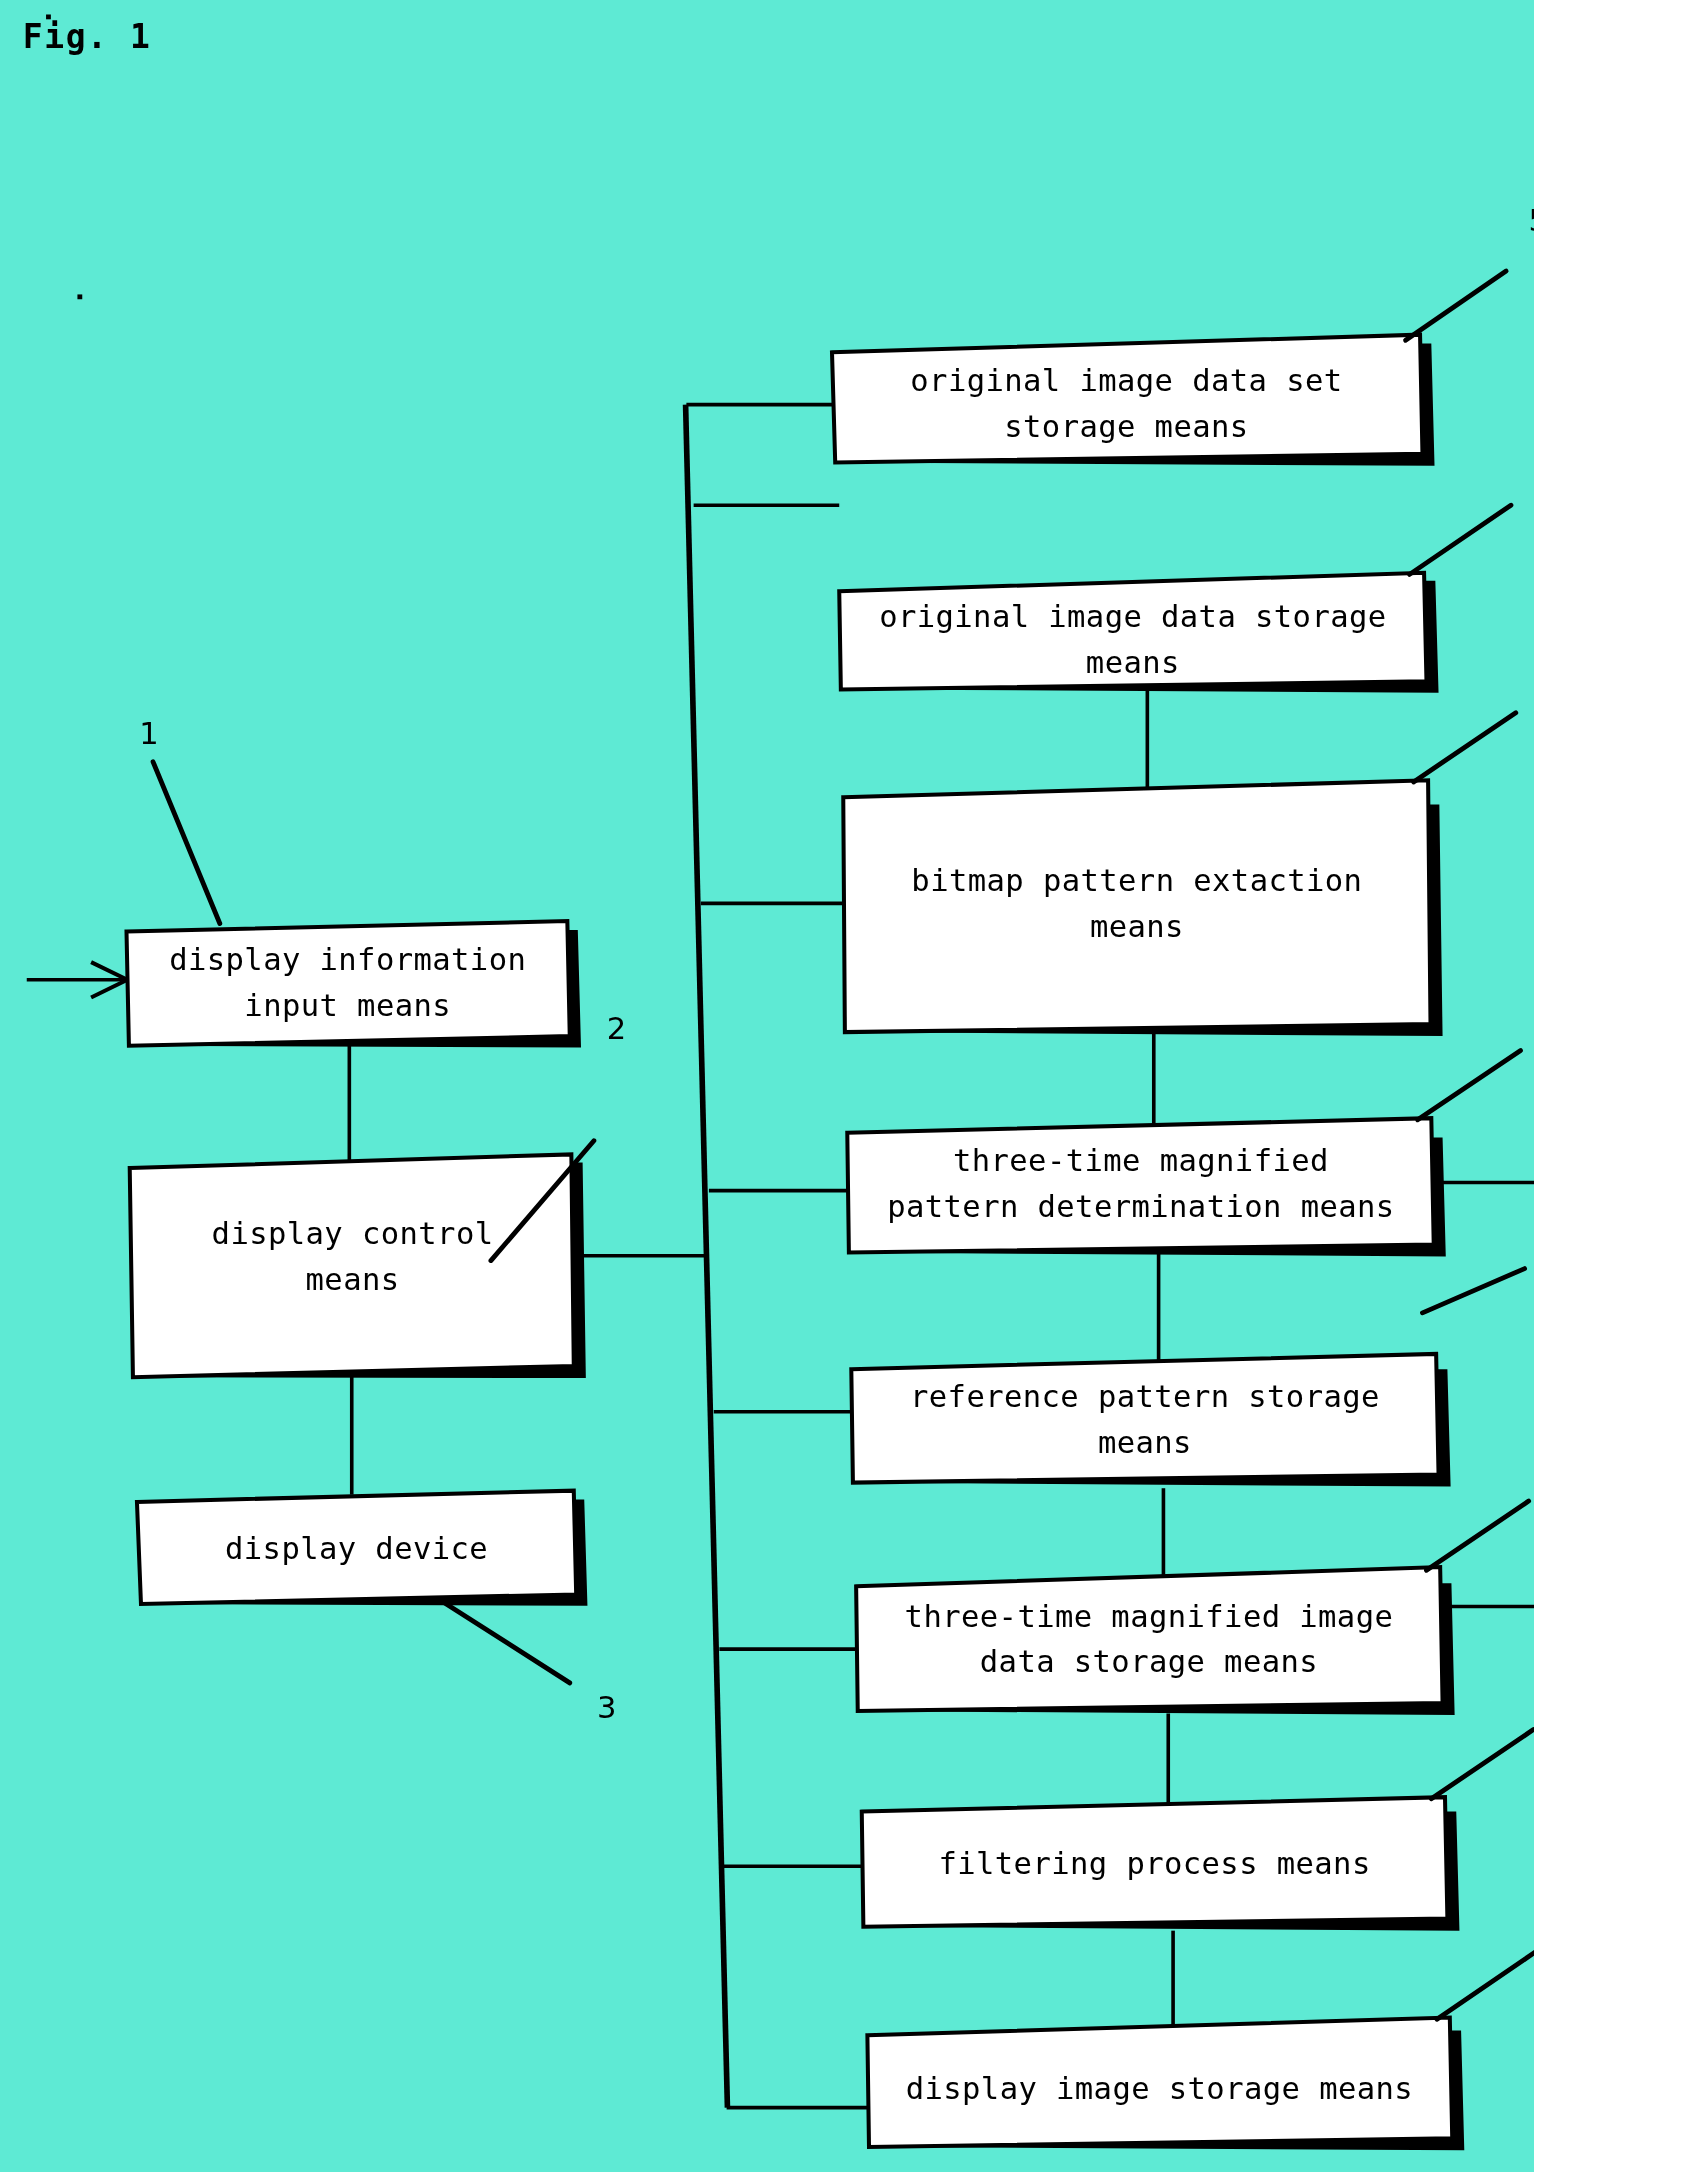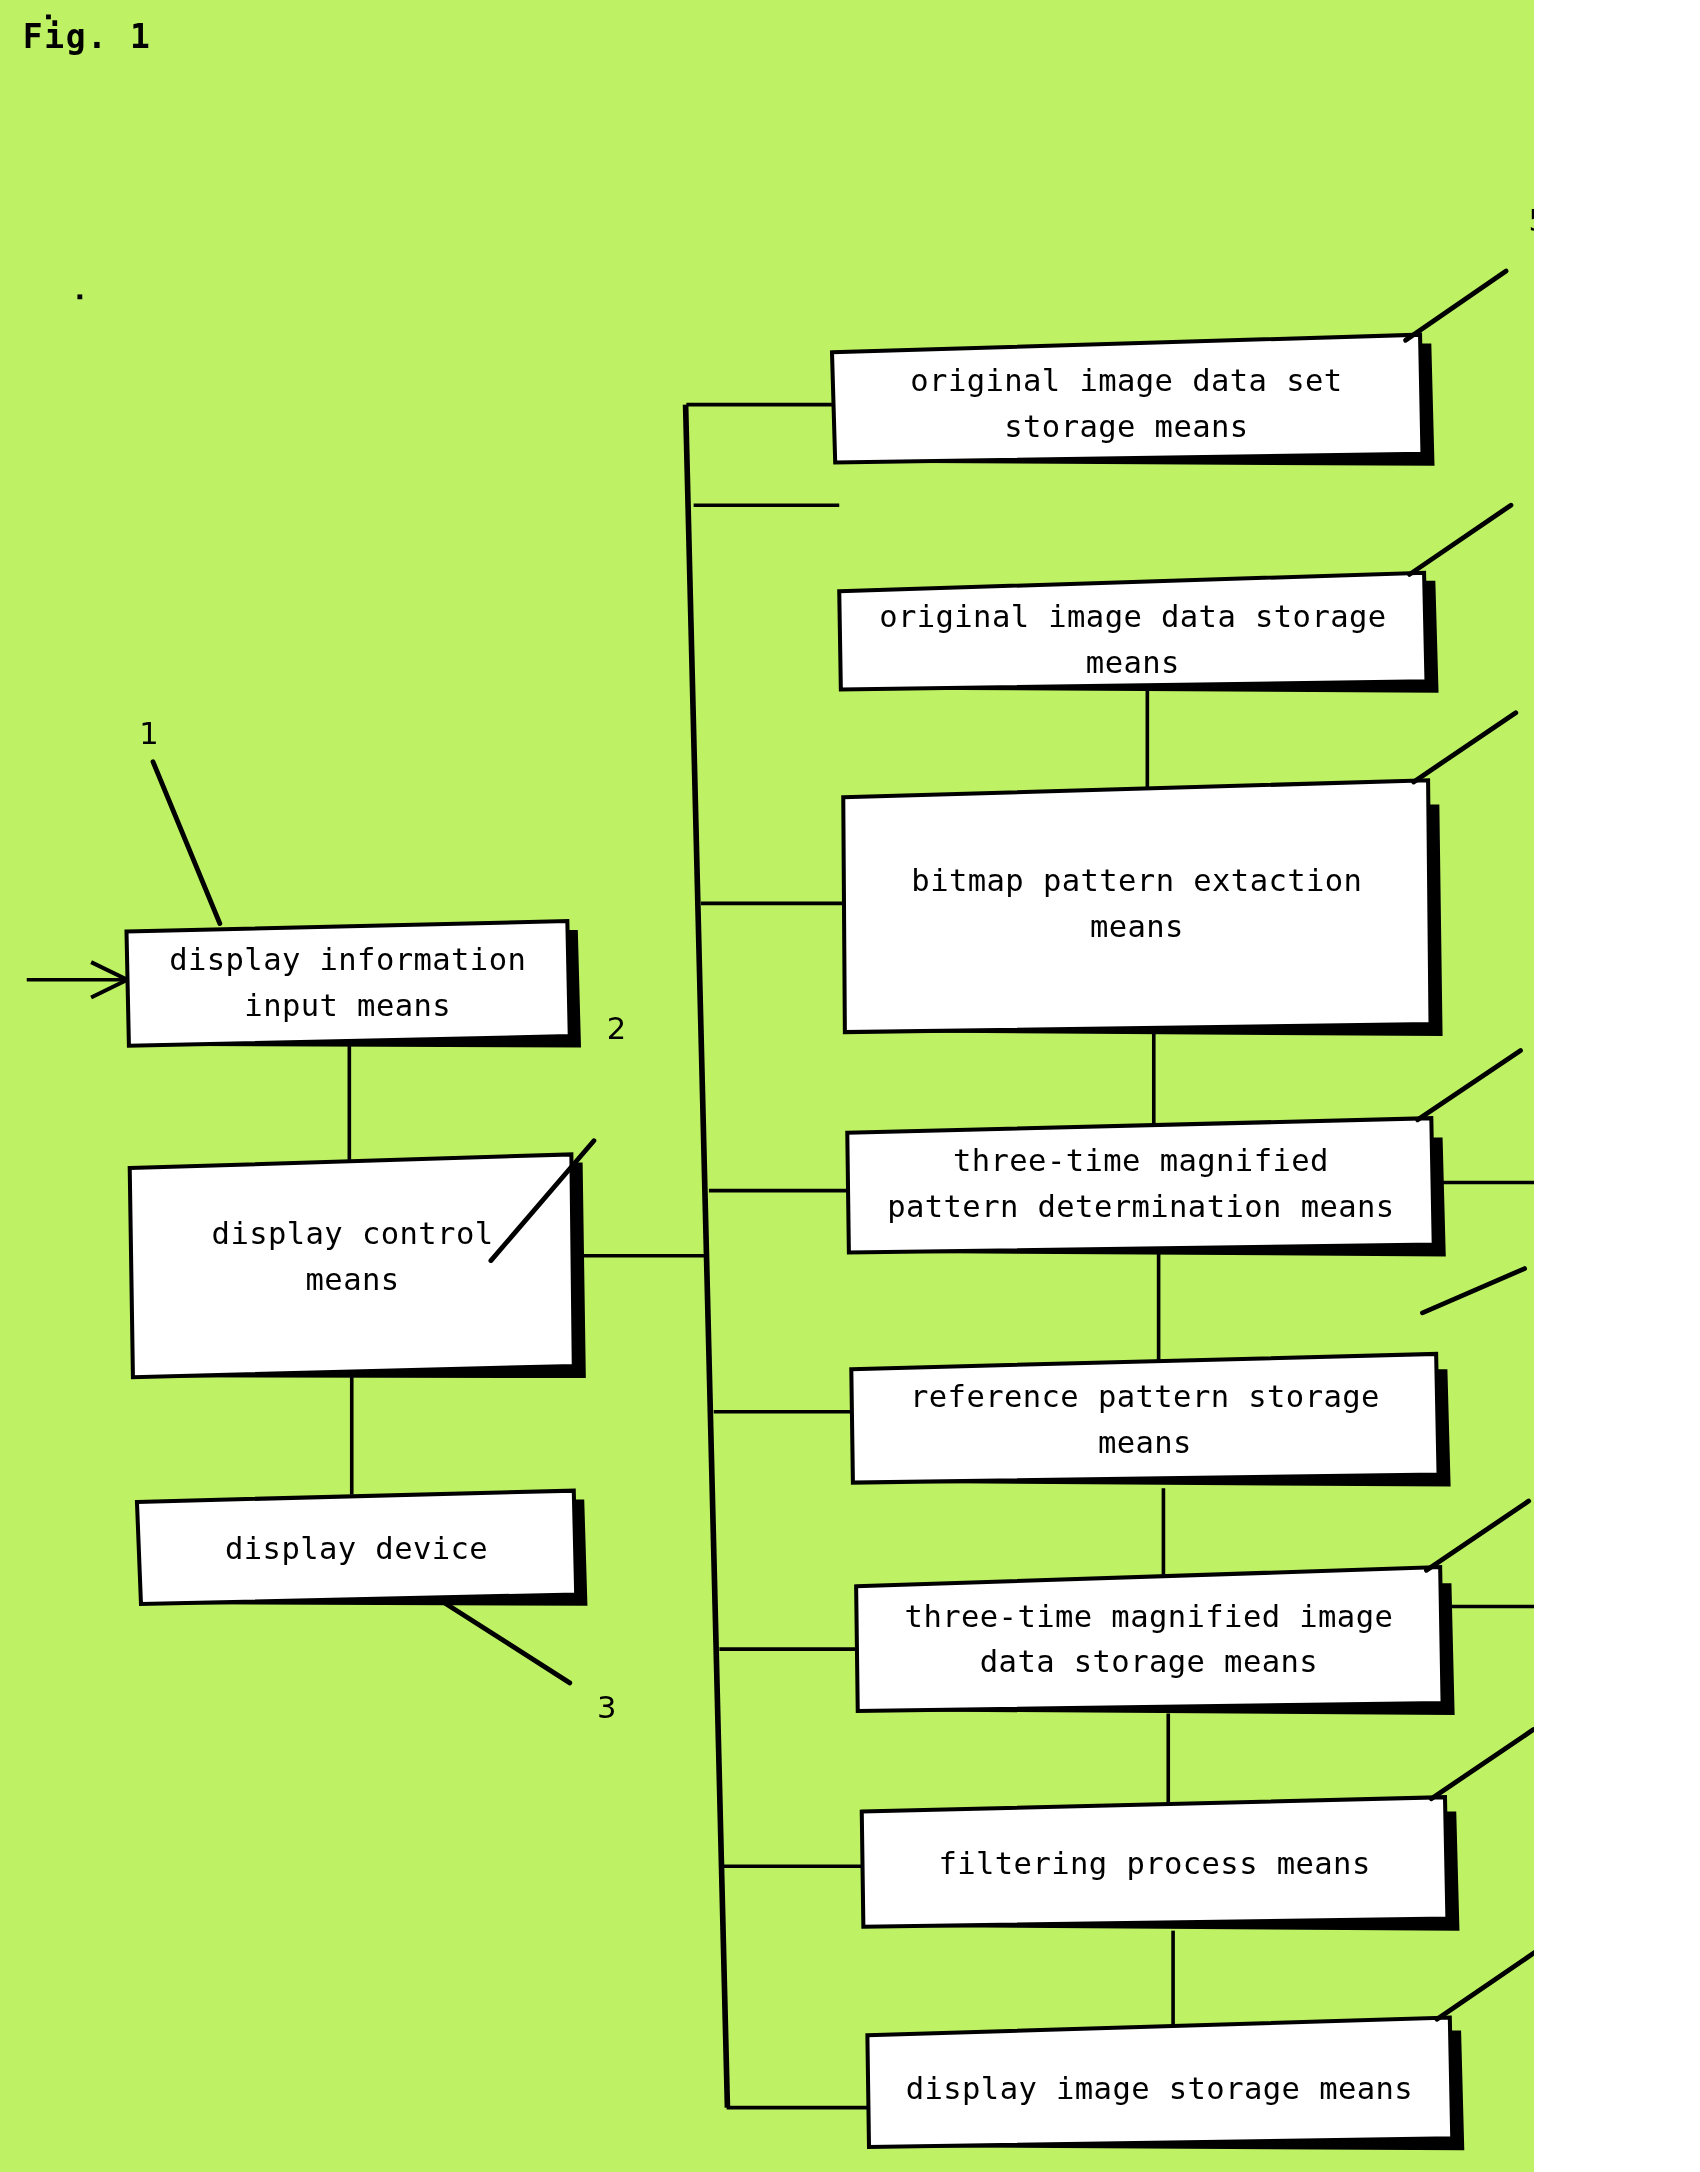--- a/index.html
+++ b/index.html
@@ -4,21 +4,21 @@
 <style>
   html, body {
     margin: 0;
     padding: 0;
     background: #ffffff;
   }
   #page {
     position: relative;
     width: 1534px;
     height: 2172px;
-    background: #bef264;
+    background: #5eead4;
     overflow: hidden;
     font-family: "DejaVu Sans Mono", "Liberation Mono", monospace;
     text-align: right;
   }
   svg#diagram {
     position: absolute;
     left: 0;
     top: 0;
     width: 1701px;
     height: 2172px;

